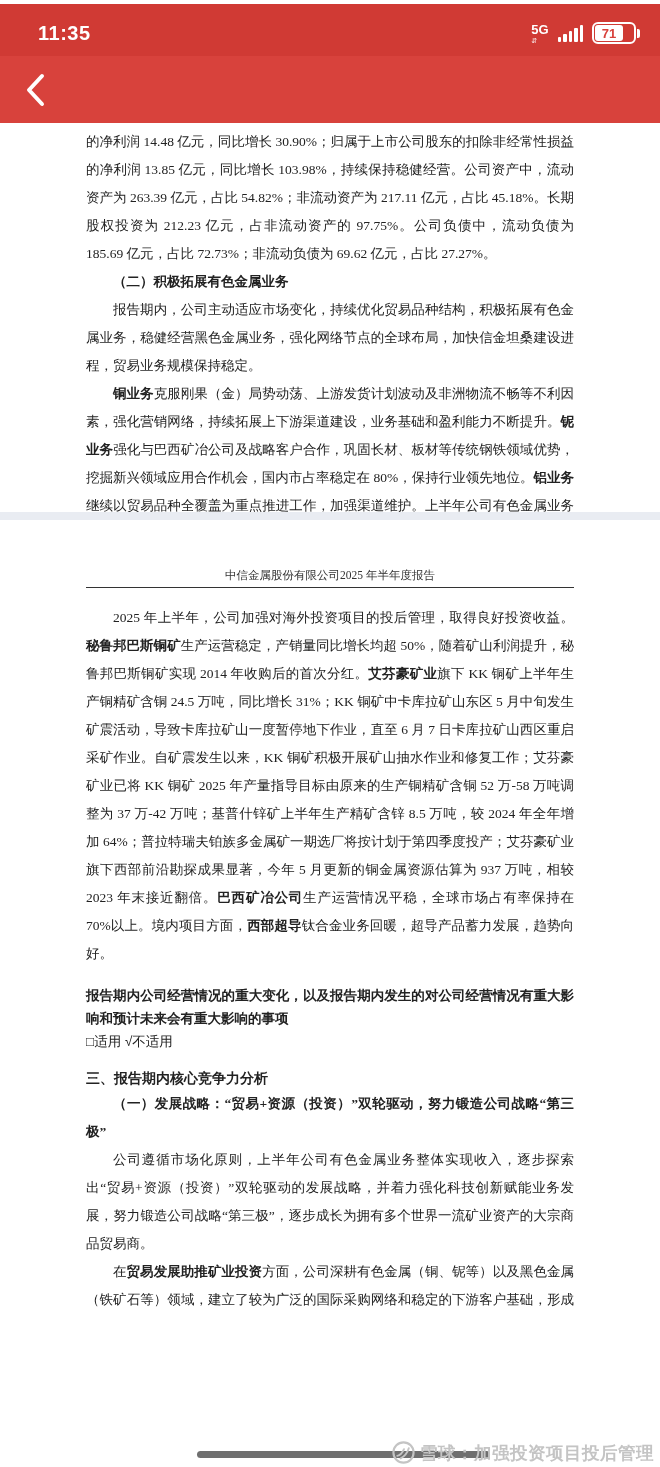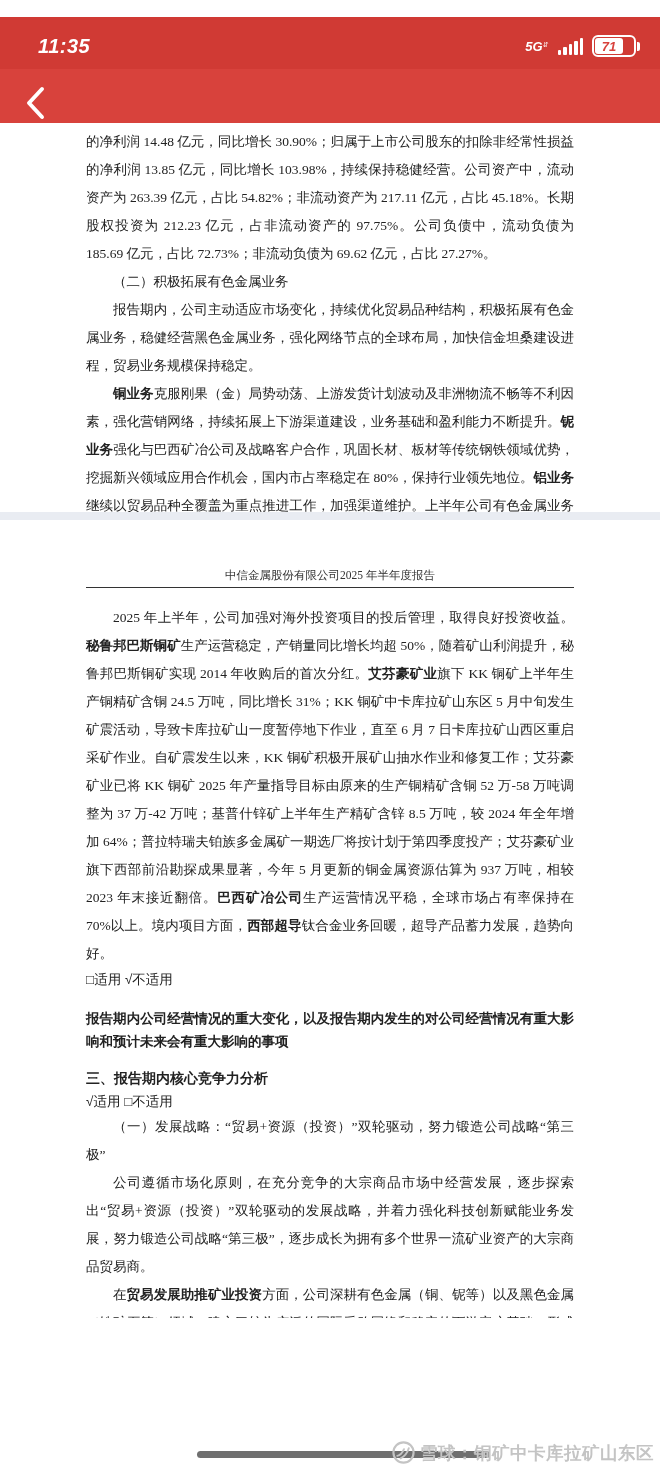--- a/index.html
+++ b/index.html
@@ -5,33 +5,32 @@
   :root{ --red:#d8423c; --ink:#222; --wm:#c4c4c4; }
   *{ margin:0; padding:0; box-sizing:border-box; }
   html,body{ width:660px; }
   body{
     width:660px; height:1467px; position:relative; overflow:hidden;
     background:#ffffff; font-family:"Liberation Serif","DejaVu Serif",serif;
     color:var(--ink);
   }
   
   .appbar{
-    position:absolute; top:17px; left:0; width:660px; height:153px;
+    position:absolute; top:4px; left:0; width:660px; height:153px;
     background:linear-gradient(180deg,#d03a34 0 52px,var(--red) 52px 100%);
-    font-style:italic;
   }
   .statusbar{
     position:absolute; top:12px; left:0; right:0; height:34px;
     display:flex; align-items:center; justify-content:space-between;
     padding:0 20px 0 38px; color:#fff;
     font-family:"Liberation Sans","DejaVu Sans",sans-serif;
   }
   .time{ font-size:20px; font-weight:700; letter-spacing:.5px; }
   .statusicons{ display:flex; align-items:center; gap:9px; }
-  .net{ display:flex; flex-direction:row; align-items:center; line-height:1; }
+  .net{ display:flex; flex-direction:column; align-items:center; line-height:1; }
   .net .g5{ font-size:13px; font-weight:700; }
   .net .arrows{ font-size:7px; margin-top:1px; opacity:.9; align-self:flex-start; }
   .bars{ display:flex; align-items:flex-end; gap:2px; height:17px; }
   .bars i{ display:block; width:3.5px; background:#fff; border-radius:1px; }
   .bars i:nth-child(1){height:5px}.bars i:nth-child(2){height:8px}
   .bars i:nth-child(3){height:11px}.bars i:nth-child(4){height:14px}
   .bars i:nth-child(5){height:17px}
   .battery{ display:flex; align-items:center; }
   .batt-body{
     width:44px; height:22px; border:2px solid #fff; border-radius:6px;
@@ -52,21 +51,21 @@
   .page{ background:#fff; padding:0 86px; display:flex; flex-direction:column; overflow:hidden; }
   .page.p1{ height:389px; padding-top:5px; }
   .page.p2{ height:798px; }
   .pagegap{ height:8px; background:#e9ecf2; margin:0 -0; }
   .page-header{
     margin-top:48px; text-align:center; font-size:11.5px; color:#333;
     padding-bottom:4px; border-bottom:1.5px solid #333; margin-bottom:16px;
   }
   .blk{ text-align:justify; font-size:13.5px; line-height:28px; }
   .blk.p,.blk.h,.blk.h2{ text-indent:2em; }
-  .blk.h,.blk.h2 b,.blk.h b{ font-weight:400; }
+  .blk.h,.blk.h2 b,.blk.h b{ font-weight:700; }
   .blk.h{ font-weight:700; }
   .blk.h2{ }
   .blk.notice{
     font-family:"Liberation Sans","DejaVu Sans",sans-serif; font-weight:700;
     line-height:23px; margin-top:16px; font-size:13.5px;
   }
   .blk.check{
     font-family:"Liberation Sans","DejaVu Sans",sans-serif;
     line-height:23px; font-size:13.5px;
   }
@@ -124,30 +123,29 @@
     <section class="page p1">
       <div class="blk cont"><span>的净利润 14.48 亿元，同比增长 30.90%；归属于上市公司股东的扣除非经常性损益的净利润 13.85 亿元，同比增长 103.98%，持续保持稳健经营。公司资产中，流动资产为 263.39 亿元，占比 54.82%；非流动资产为 217.11 亿元，占比 45.18%。长期股权投资为 212.23 亿元，占非流动资产的 97.75%。公司负债中，流动负债为 185.69 亿元，占比 72.73%；非流动负债为 69.62 亿元，占比 27.27%。</span></div>
       <div class="blk h"><b>（二）积极拓展有色金属业务</b></div>
       <div class="blk p"><span>报告期内，公司主动适应市场变化，持续优化贸易品种结构，积极拓展有色金属业务，稳健经营黑色金属业务，强化网络节点的全球布局，加快信金坦桑建设进程，贸易业务规模保持稳定。</span></div>
       <div class="blk p"><b>铜业务</b><span>克服刚果（金）局势动荡、上游发货计划波动及非洲物流不畅等不利因素，强化营销网络，持续拓展上下游渠道建设，业务基础和盈利能力不断提升。</span><b>铌业务</b><span>强化与巴西矿冶公司及战略客户合作，巩固长材、板材等传统钢铁领域优势，挖掘新兴领域应用合作机会，国内市占率稳定在 80%，保持行业领先地位。</span><b>铝业务</b><span>继续以贸易品种全覆盖为重点推进工作，加强渠道维护。上半年公司有色金属业务整体实现收入 511 亿元，同比增长 14.35%，占公司整体营业收入的 80.20%，业绩支撑作用突出，盈利水平持续提升。面对黑色金属行业持续疲软的外部环境，公司坚持稳</span></div>
     </section>
     <div class="pagegap" style="background: rgb(233, 236, 242);"></div>
     <section class="page p2">
       <div class="page-header">中信金属股份有限公司2025 年半年度报告</div>
       <div class="blk p"><span>2025 年上半年，公司加强对海外投资项目的投后管理，取得良好投资收益。</span><b>秘鲁邦巴斯铜矿</b><span>生产运营稳定，产销量同比增长均超 50%，随着矿山利润提升，秘鲁邦巴斯铜矿实现 2014 年收购后的首次分红。</span><b>艾芬豪矿业</b><span>旗下 KK 铜矿上半年生产铜精矿含铜 24.5 万吨，同比增长 31%；KK 铜矿中卡库拉矿山东区 5 月中旬发生矿震活动，导致卡库拉矿山一度暂停地下作业，直至 6 月 7 日卡库拉矿山西区重启采矿作业。自矿震发生以来，KK 铜矿积极开展矿山抽水作业和修复工作；艾芬豪矿业已将 KK 铜矿 2025 年产量指导目标由原来的生产铜精矿含铜 52 万-58 万吨调整为 37 万-42 万吨；基普什锌矿上半年生产精矿含锌 8.5 万吨，较 2024 年全年增加 64%；普拉特瑞夫铂族多金属矿一期选厂将按计划于第四季度投产；艾芬豪矿业旗下西部前沿勘探成果显著，今年 5 月更新的铜金属资源估算为 937 万吨，相较 2023 年末接近翻倍。</span><b>巴西矿冶公司</b><span>生产运营情况平稳，全球市场占有率保持在 70%以上。境内项目方面，</span><b>西部超导</b><span>钛合金业务回暖，超导产品蓄力发展，趋势向好。</span></div>
+      <div class="blk notice"><b>报告期内公司经营情况的重大变化，以及报告期内发生的对公司经营情况有重大影响和预计未来会有重大影响的事项</b></div>
       <div class="blk check"><span>□适用 √不适用</span></div>
-      <div class="blk notice"><b>报告期内公司经营情况的重大变化，以及报告期内发生的对公司经营情况有重大影响和预计未来会有重大影响的事项</b></div>
       <div class="blk sec"><b>三、报告期内核心竞争力分析</b></div>
-      <div class="blk check"><span>√适用 □不适用</span></div>
       <div class="blk h2"><b>（一）发展战略：“贸易+资源（投资）”双轮驱动，努力锻造公司战略“第三极”</b></div>
-      <div class="blk p"><span>公司遵循市场化原则，在充分竞争的大宗商品市场中经营发展，逐步探索出“贸易+资源（投资）”双轮驱动的发展战略，并着力强化科技创新赋能业务发展，努力锻造公司战略“第三极”，逐步成长为拥有多个世界一流矿业资产的大宗商品贸易商。</span></div>
+      <div class="blk p"><span>公司遵循市场化原则，上半年公司有色金属业务整体实现收入，逐步探索出“贸易+资源（投资）”双轮驱动的发展战略，并着力强化科技创新赋能业务发展，努力锻造公司战略“第三极”，逐步成长为拥有多个世界一流矿业资产的大宗商品贸易商。</span></div>
       <div class="blk p"><span>在</span><b>贸易发展助推矿业投资</b><span>方面，公司深耕有色金属（铜、铌等）以及黑色金属（铁矿石等）领域，建立了较为广泛的国际采购网络和稳定的下游客户基础，形成了较强的行业影响力。依托多年的贸易实践和对上下游产业链的深度理解，公司能够精准把握行业动态与优质资源资产的投资机会，为资源布局提供有力支撑。</span></div>
     </section>
   </main>
 
 <div class="progressbar"></div>
 <div class="watermark">
   <svg class="wm-logo" viewBox="0 0 26 26">
     <circle cx="13" cy="13" r="10.5" fill="none" stroke="#c4c4c4" stroke-width="2.2"></circle>
     <path d="M6.5 16.5 C10 16, 12 13, 13.5 9.5 M10 19 C14 17, 17 13.5, 18.5 8.5" fill="none" stroke="#c4c4c4" stroke-width="2" stroke-linecap="round"></path>
   </svg>
-  <span>雪球：铜矿中卡库拉矿山东区</span>
+  <span>雪球：加强投资项目投后管理</span>
 </div>
 
 </body></html>

